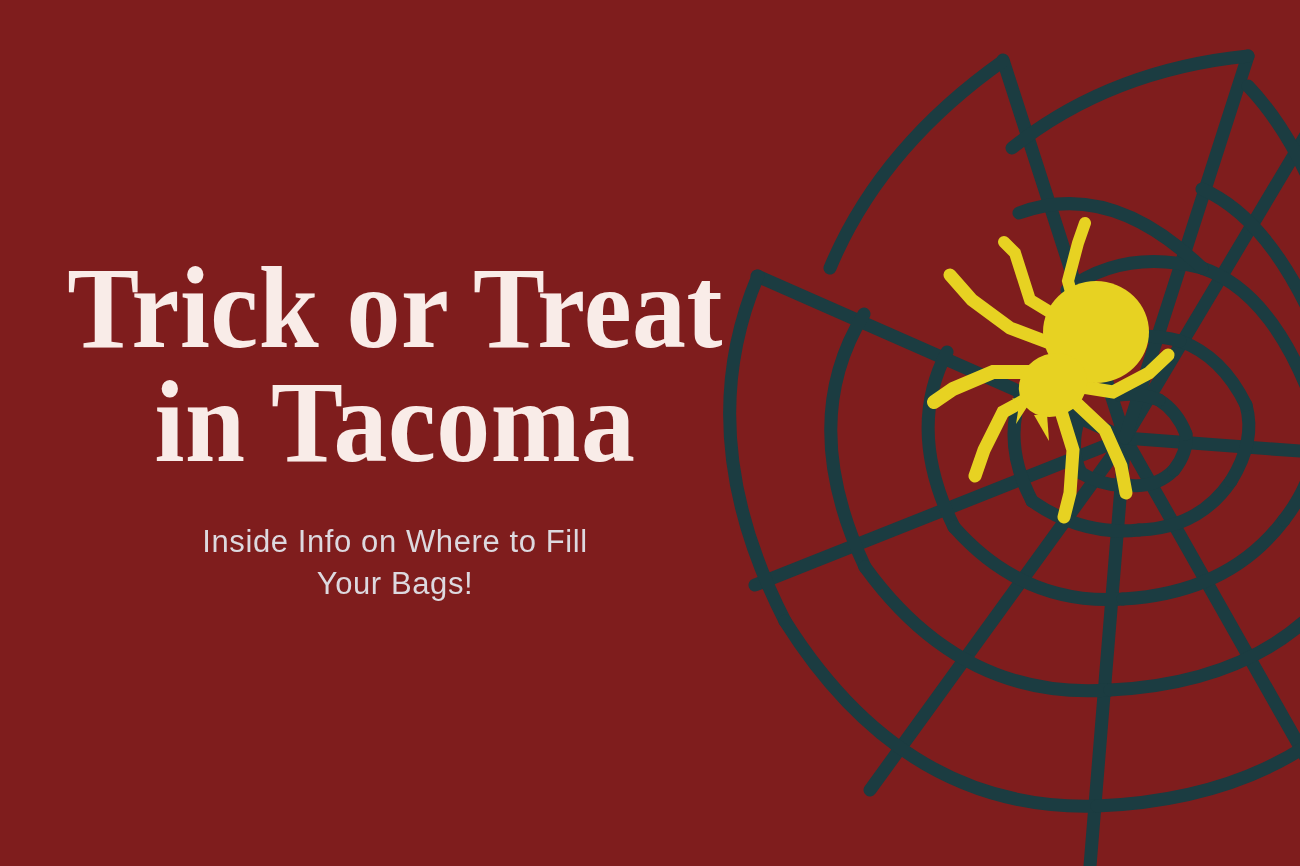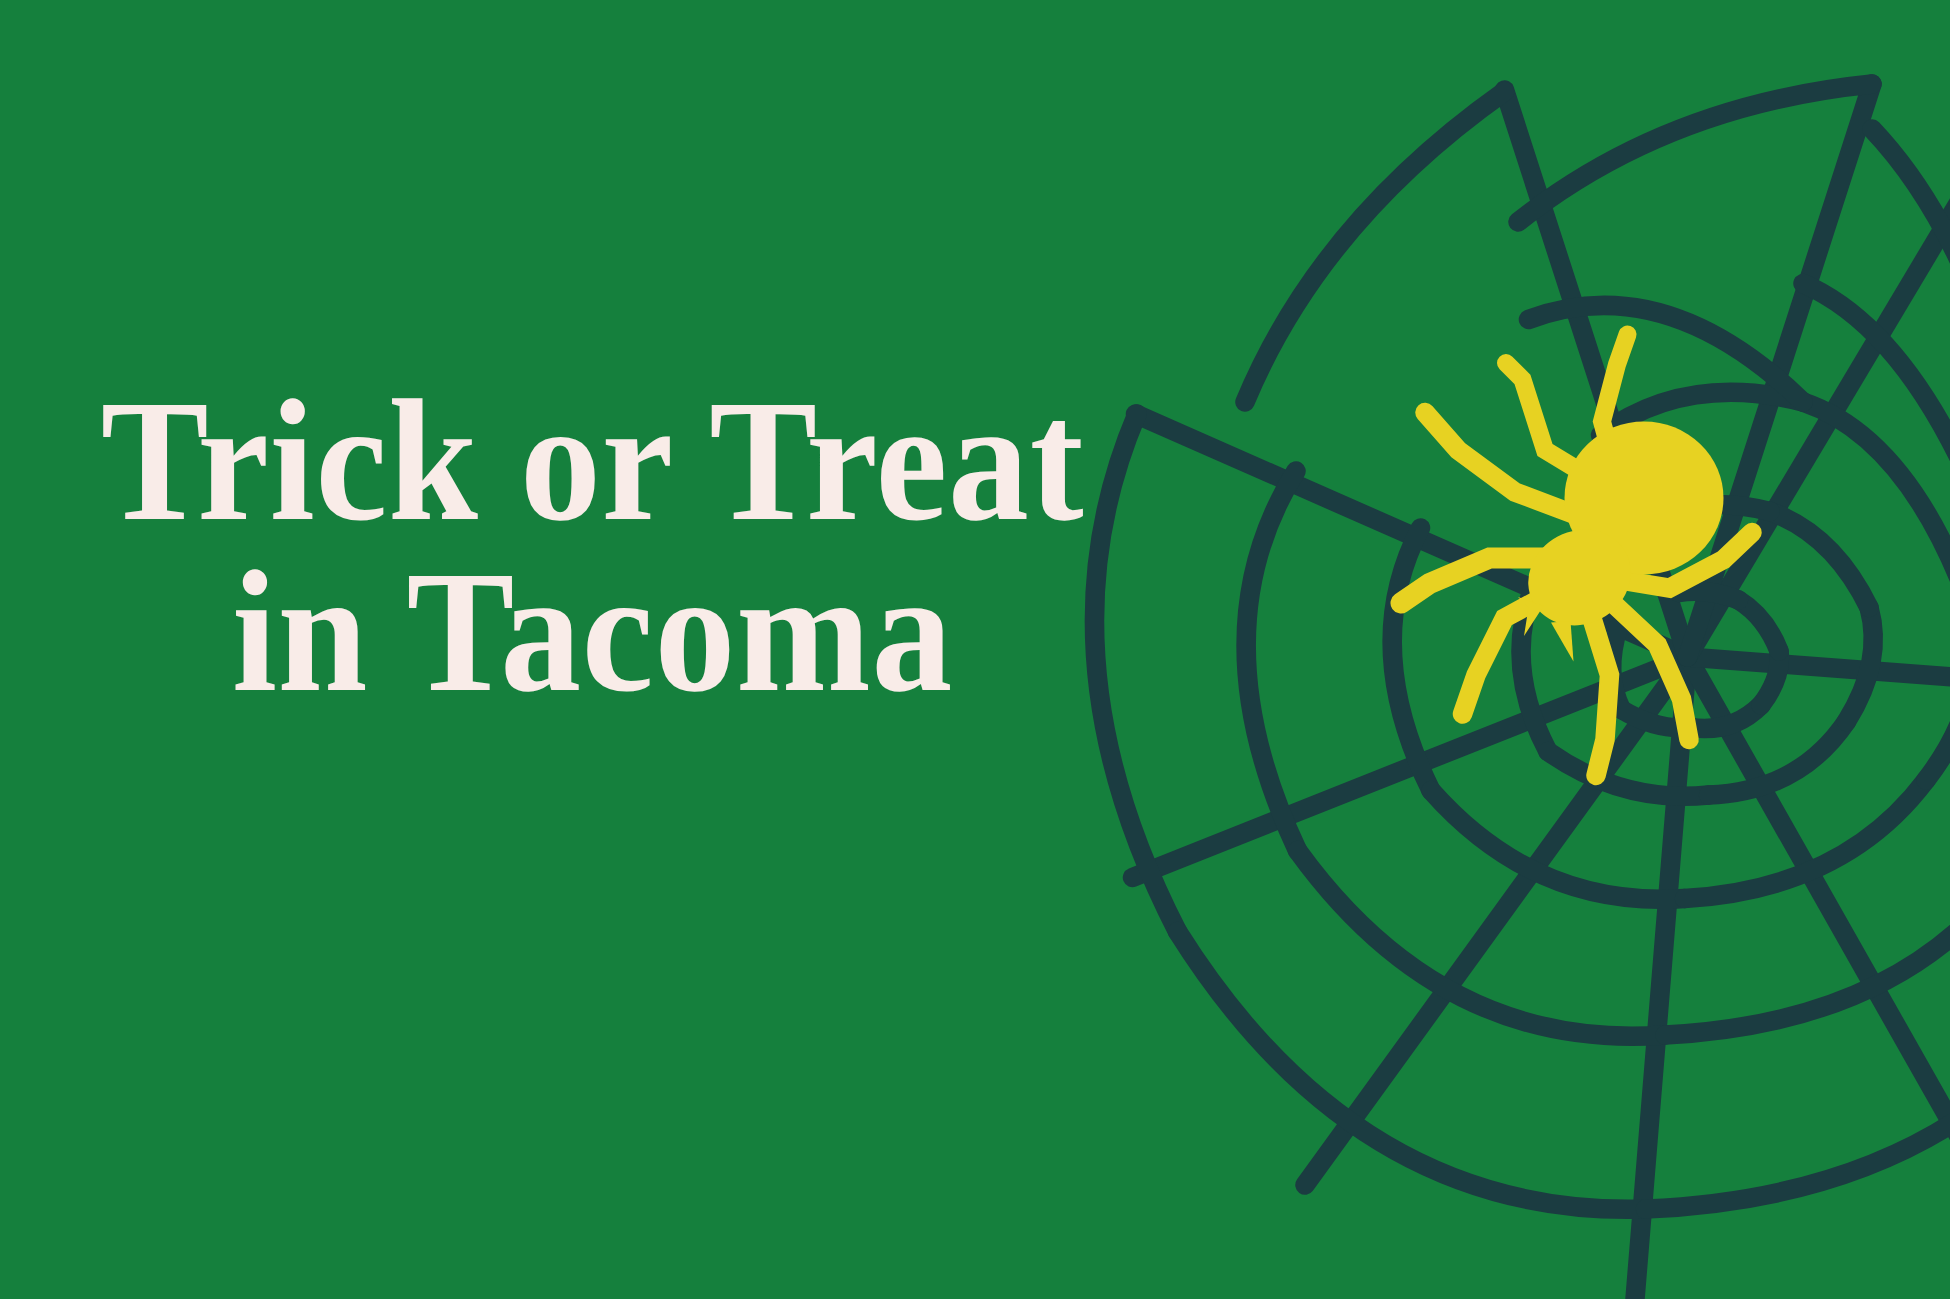--- a/index.html
+++ b/index.html
@@ -5,21 +5,21 @@
   html, body {
     margin: 0;
     padding: 0;
     background: #16141c;
   }
   #poster {
     position: relative;
     width: 1300px;
     height: 866px;
     overflow: hidden;
-    background: #15803d;
+    background: #7f1d1d;
     font-family: "Liberation Sans", sans-serif;
   }
   #web-layer {
     position: absolute;
     top: 0; left: 0;
     width: 1300px;
     height: 866px;
     pointer-events: none;
   }
   #text-block {
@@ -144,15 +144,17 @@
         <path d="M1029 404 L 1016 424 L 1019 405 L 1012 398 Z"></path>
         <path d="M1047 414 L 1049 441 L 1038 422 L 1034 415 Z"></path>
       </g>
 
     </g>
   </svg>
 
   <div id="text-block">
     <h1 id="title">Trick or Treat
 in Tacoma</h1>
+    <p id="subtitle">Inside Info on Where to Fill
+Your Bags!</p>
   </div>
 
 </div>
 
 </body></html>

